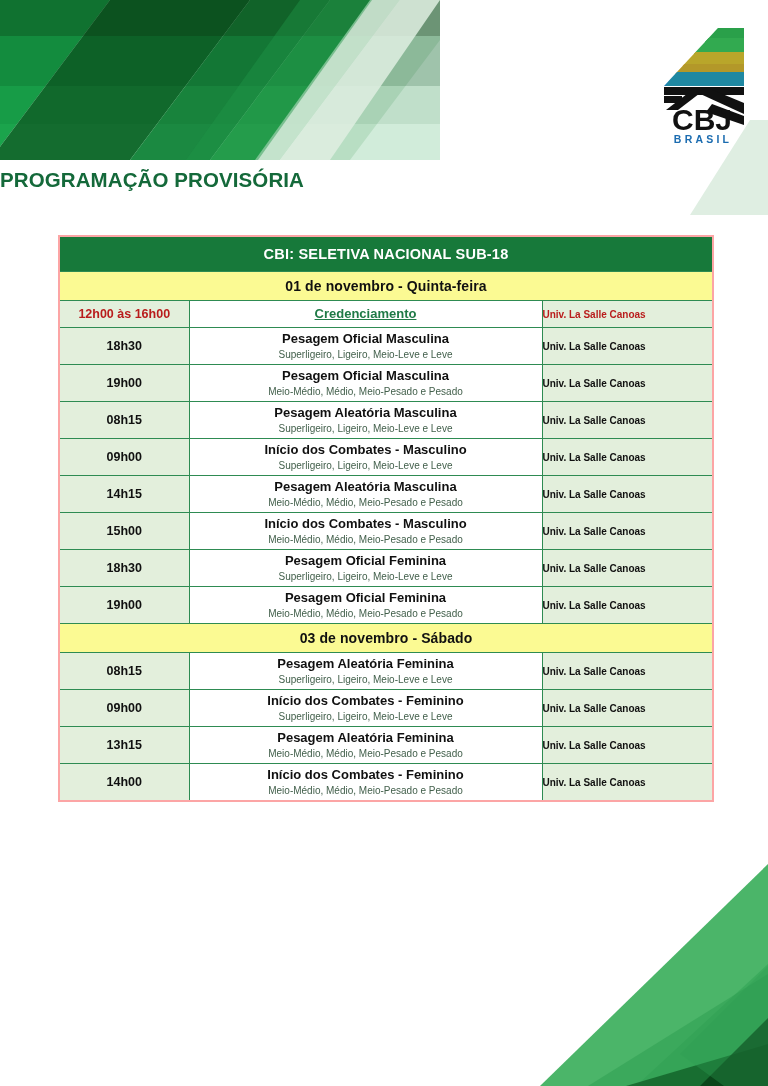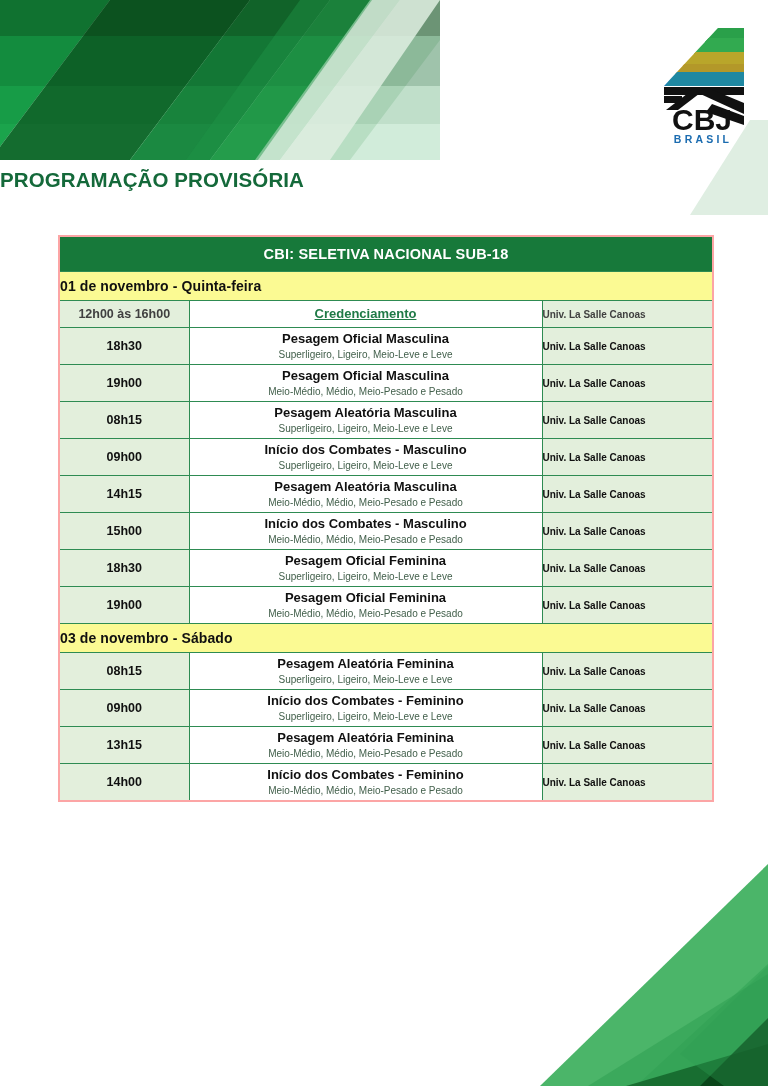--- a/index.html
+++ b/index.html
@@ -89,20 +89,21 @@
     height: 34px;
     border-color: #17793a;
     letter-spacing: 0.2px;
   }
 
   .row-day td {
     background: #fbfa93;
     color: #101010;
     font-size: 14px;
     font-weight: bold;
+    text-align: center;
     height: 28px;
     letter-spacing: 0.1px;
   }
 
   td.cell-time {
     background: #e3efdc;
     text-align: center;
     font-size: 12.5px;
     font-weight: bold;
     color: #101010;
@@ -113,21 +114,21 @@
     padding: 3px 4px;
   }
   td.cell-venue {
     background: #e3efdc;
     font-size: 10px;
     font-weight: bold;
     color: #101010;
   }
 
   tr.accent td.cell-time,
-  tr.accent td.cell-venue { color: #404040; }
+  tr.accent td.cell-venue { color: #b91c1c; }
   tr.accent .ev-main { color: #1f7a46; text-decoration: underline; }
 
   .ev-main {
     display: block;
     font-size: 13px;
     font-weight: bold;
     color: #101010;
     line-height: 1.25;
   }
   .ev-sub {

